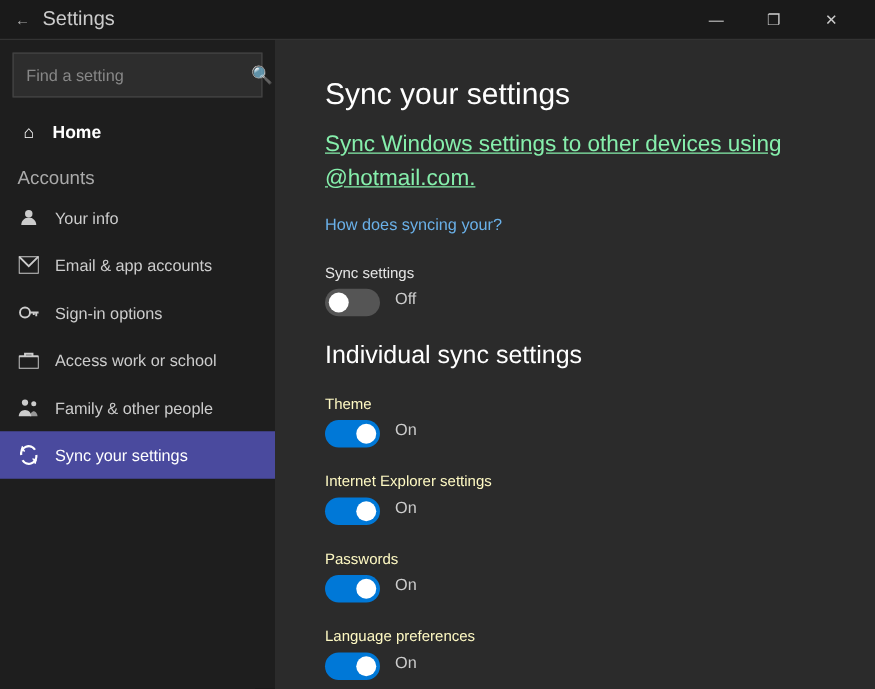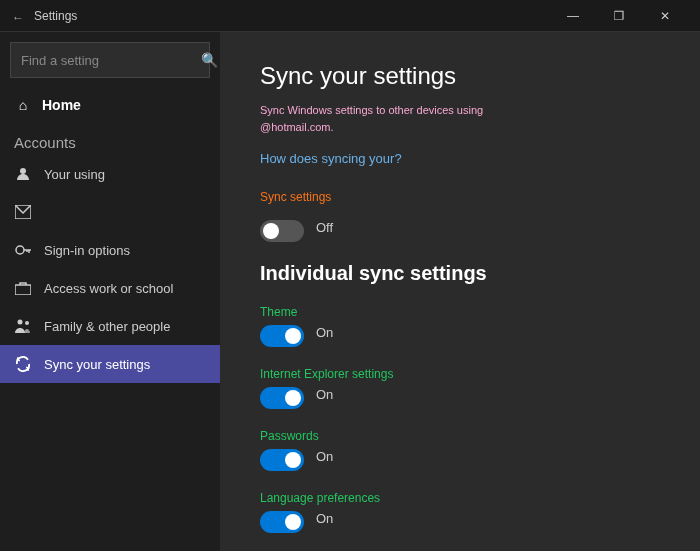--- a/index.html
+++ b/index.html
@@ -24,21 +24,21 @@
       border-bottom: 1px solid #333;
       flex-shrink: 0;
     }
     .titlebar-back {
       color: #aaa;
       font-size: 12px;
       margin-right: 10px;
       cursor: pointer;
     }
     .titlebar-title {
-      font-size: 12px;
+      font-size: 16px;
       color: #ccc;
     }
     .titlebar-controls {
       margin-left: auto;
       display: flex;
       gap: 0;
     }
     .titlebar-btn {
       width: 46px;
       height: 32px;
@@ -142,38 +142,39 @@
     }
 
     .page-title {
       font-size: 24px;
       font-weight: 300;
       color: #fff;
       margin-bottom: 12px;
     }
 
     .sync-description {
-      font-size: 11px;
-      color: #f9a8d4;
+      font-size: 18px;
+      color: #86efac;
       margin-bottom: 16px;
       line-height: 1.5;
+      text-decoration: underline;
     }
 
     .sync-link {
       color: #6ab0e8;
       font-size: 13px;
       cursor: pointer;
       margin-bottom: 24px;
       display: block;
     }
 
     .setting-group-label {
       font-size: 12px;
-      color: #f97316;
-      margin-bottom: 16px;
+      color: #e5e5e5;
+      margin-bottom: 6px;
     }
 
     .toggle-row {
       display: flex;
       align-items: flex-start;
       gap: 12px;
       margin-bottom: 20px;
     }
 
     
@@ -198,31 +199,31 @@
       transition: left 0.2s;
     }
     .toggle.on .toggle-thumb { left: 25px; }
     .toggle-label {
       font-size: 13px;
       color: #ccc;
     }
 
     .section-title {
       font-size: 20px;
-      font-weight: 700;
+      font-weight: 400;
       color: #fff;
       margin-bottom: 20px;
     }
 
     .individual-setting {
       margin-bottom: 18px;
     }
     .individual-setting-label {
       font-size: 12px;
-      color: #22c55e;
+      color: #fef9c3;
       margin-bottom: 6px;
     }
   </style>
 </head>
 <body>
 
 <div class="titlebar">
   <span class="titlebar-back">←</span>
   <span class="titlebar-title">Settings</span>
   <div class="titlebar-controls">
@@ -248,30 +249,31 @@
 
     <div class="sidebar-section-label">Accounts</div>
 
     <div class="sidebar-item">
       <span class="sidebar-icon">
         <svg width="16" height="16" viewBox="0 0 16 16" fill="#ccc">
           <circle cx="8" cy="5" r="3"></circle>
           <path d="M2 14c0-3.3 2.7-6 6-6s6 2.7 6 6H2z"></path>
         </svg>
       </span>
-      <span>Your using</span>
+      <span>Your info</span>
     </div>
 
     <div class="sidebar-item">
       <span class="sidebar-icon">
         <svg width="16" height="14" viewBox="0 0 16 14" fill="#ccc">
           <rect x="0" y="0" width="16" height="14" rx="1" fill="none" stroke="#ccc" stroke-width="1.5"></rect>
           <polyline points="0,0 8,8 16,0" fill="none" stroke="#ccc" stroke-width="1.5"></polyline>
         </svg>
       </span>
+      <span>Email &amp; app accounts</span>
     </div>
 
     <div class="sidebar-item">
       <span class="sidebar-icon">
         <svg width="16" height="16" viewBox="0 0 16 16" fill="#ccc">
           <circle cx="5" cy="8" r="4" fill="none" stroke="#ccc" stroke-width="1.5"></circle>
           <line x1="9" y1="8" x2="16" y2="8" stroke="#ccc" stroke-width="1.5"></line>
           <line x1="14" y1="8" x2="14" y2="11" stroke="#ccc" stroke-width="1.5"></line>
           <line x1="12" y1="8" x2="12" y2="10" stroke="#ccc" stroke-width="1.5"></line>
         </svg>

